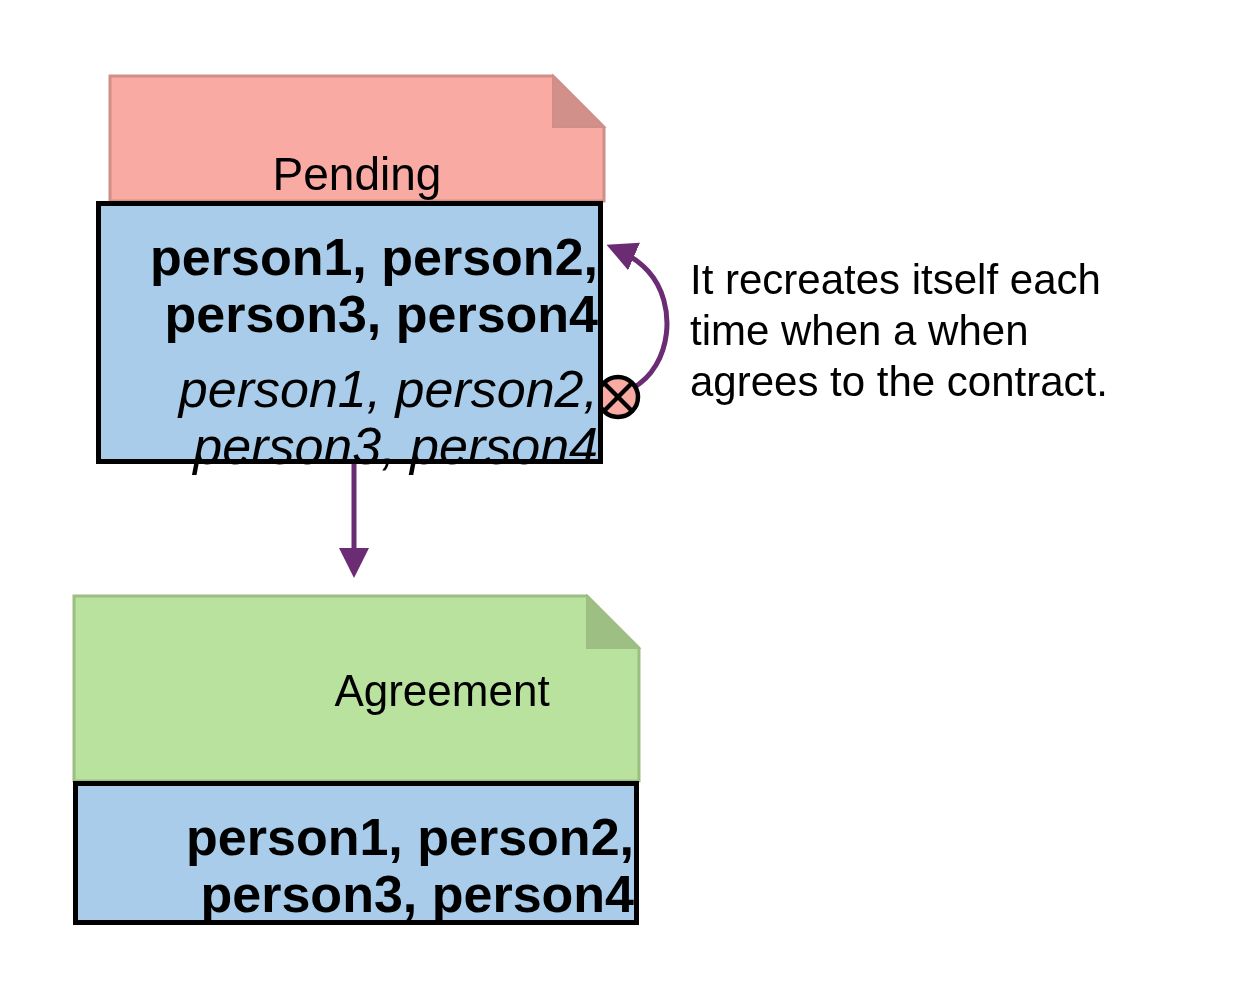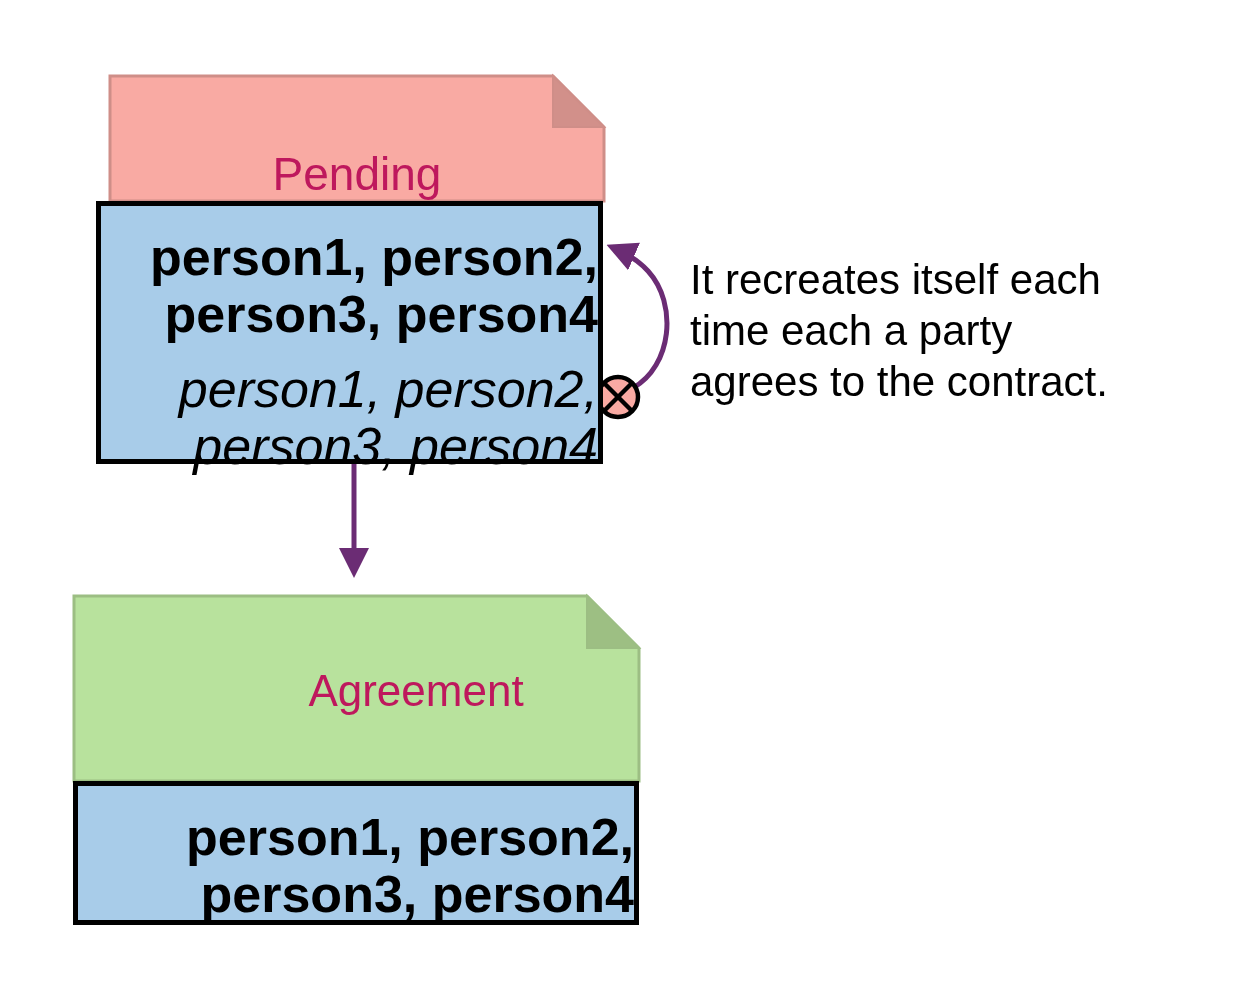--- a/index.html
+++ b/index.html
@@ -13,29 +13,29 @@
     overflow: hidden;
   }
   svg.overlay {
     position: absolute;
     left: 0; top: 0;
     width: 1238px; height: 998px;
   }
   .note-title {
     position: absolute;
     text-align: center;
-    color: #be185d;
+    color: #000000;
   }
   #pending-title {
     left: 110px; top: 149px; width: 494px;
     font-size: 46px; line-height: 1.1;
   }
   #agreement-title {
     left: 74px; top: 667px; width: 684px;
-    font-size: 44px; line-height: 1.1;
+    font-size: 44px; line-height: 1.1; padding-left: 26px;
   }
   .body-box {
     position: absolute;
     background: #a8cce9;
     border: 5px solid #000000;
     box-sizing: border-box;
     text-align: right;
     white-space: pre-line;
   }
   #pending-body {
@@ -98,21 +98,21 @@
   <div class="note-title" id="pending-title">Pending</div>
 
   <div class="body-box" id="pending-body">
     <div class="parties-bold">person1, person2,
 person3, person4</div>
     <div class="parties-italic">person1, person2,
 person3, person4</div>
   </div>
 
   <div class="annotation">It recreates itself each
-time each a party
+time when a when
 agrees to the contract.</div>
 
   <div class="note-title" id="agreement-title">Agreement</div>
 
   <div class="body-box" id="agreement-body">
     <div class="parties-bold">person1, person2,
 person3, person4</div>
   </div>
 
 </div>

